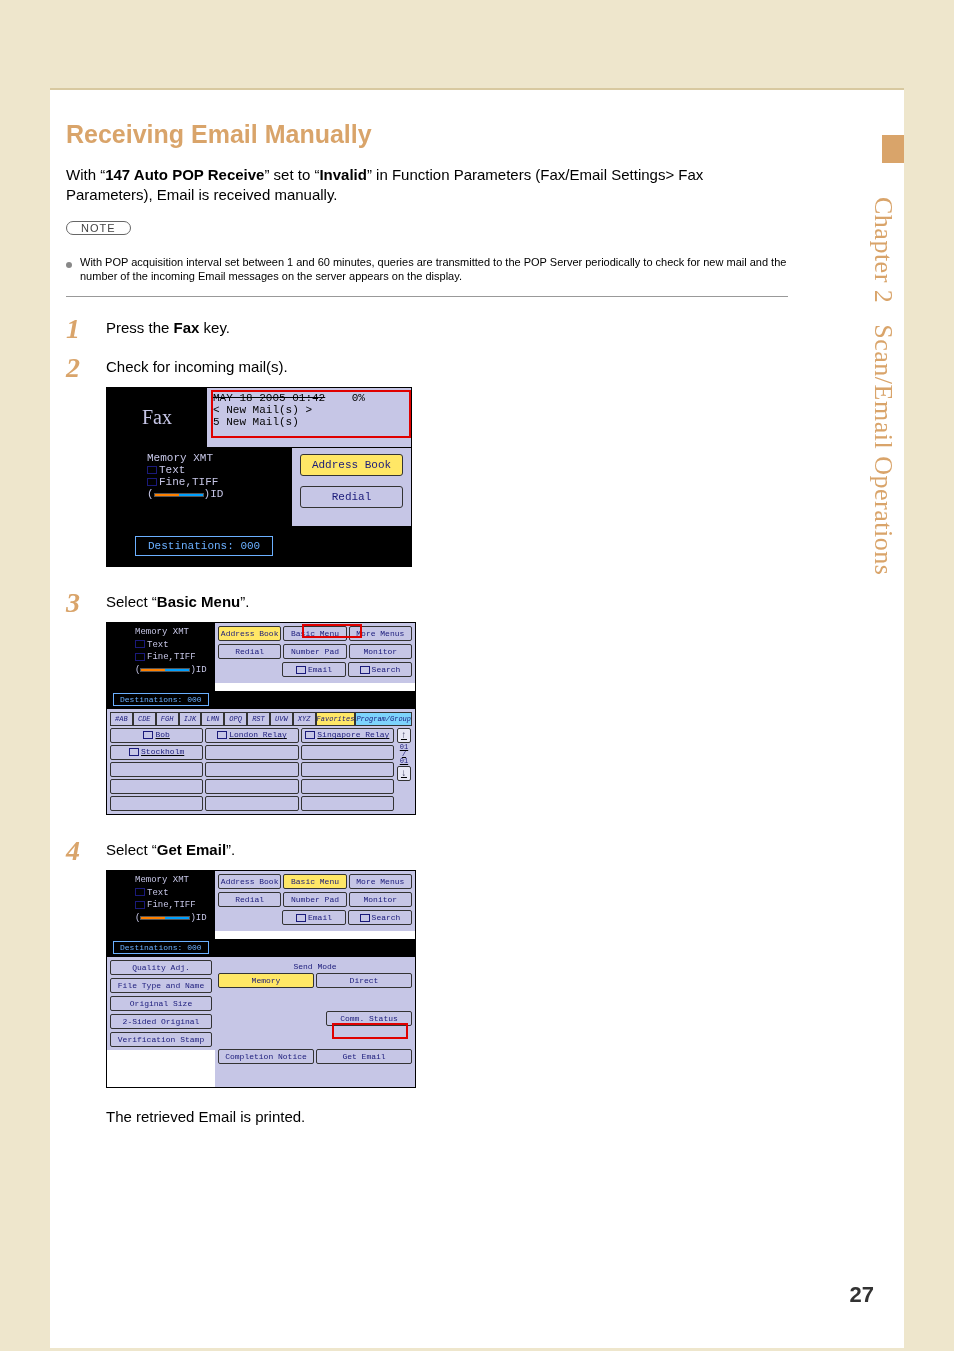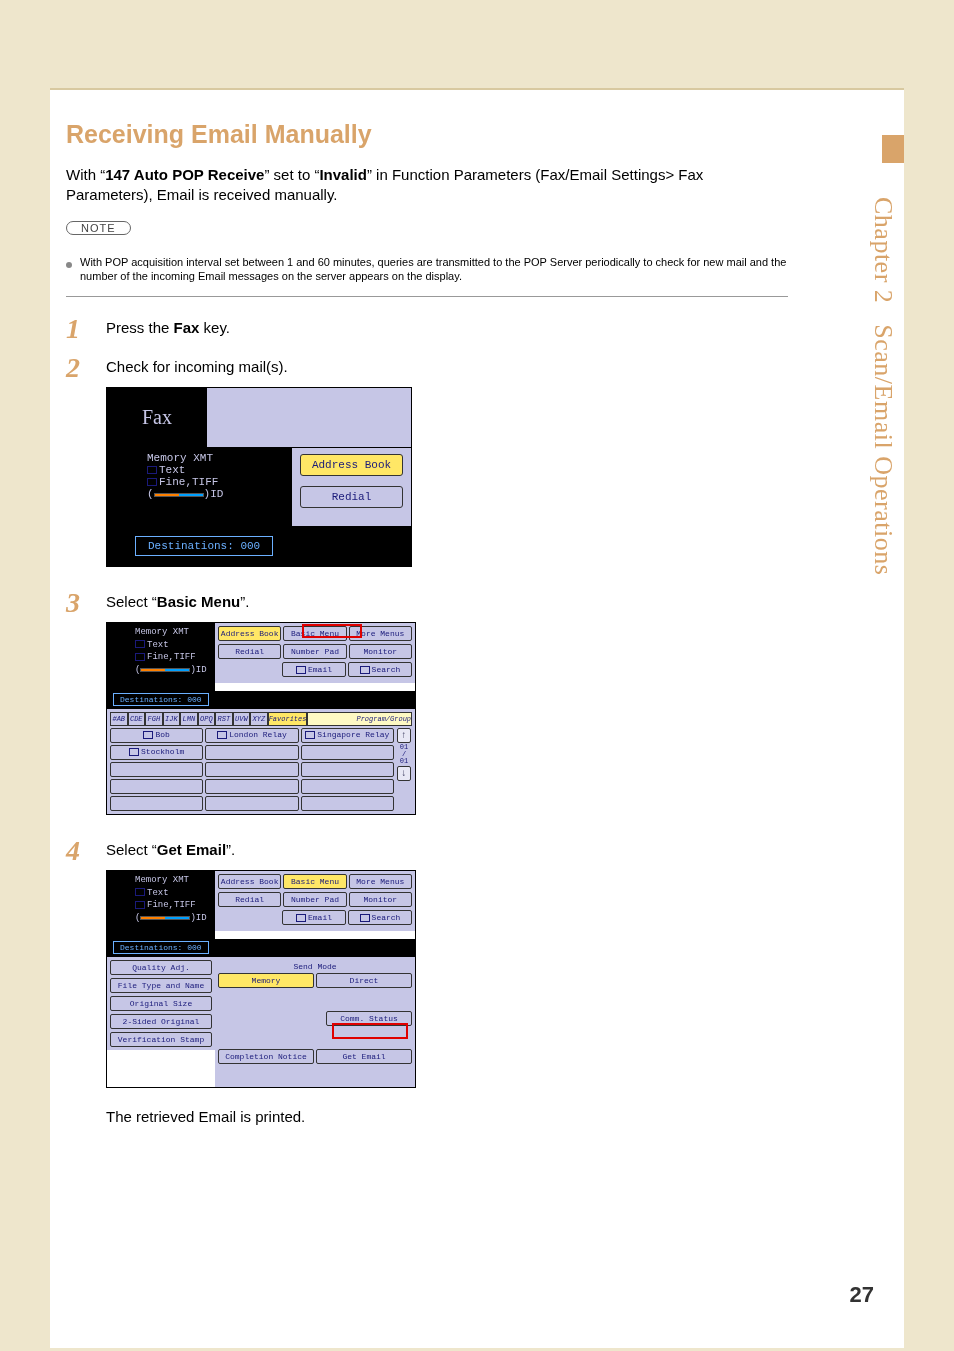--- a/index.html
+++ b/index.html
@@ -257,22 +257,22 @@
     flex:1;
     border:1px solid #333;
     background:#c6c6e6;
     text-align:center;
     font-size:7px;
     padding:2px 0;
     color:#1a1a7a;
     font-style:italic;
   }
   .tab-y { background:#ffe766; }
-  .tab-g { background:#fef9c3;padding-left:48px; }
-  .contact-grid { display:flex; gap:2px; margin-top:2px; }
+  .tab-g { background:#7dd3fc; }
+  .contact-grid { display:flex; gap:2px; margin-top:2px;text-decoration:underline; }
   .contact-col { flex:1; display:flex; flex-direction:column; gap:2px; }
   .ccell { border:1px solid #333; border-radius:2px; height:15px; font-size:8px; text-align:center; padding-top:1px; color:#1a1a7a; }
   .scroll-col { width:16px; display:flex; flex-direction:column; gap:1px; align-items:center; }
   .arrowbtn { width:14px; height:15px; background:#e8e8f5; border:1px solid #333; border-radius:2px; font-size:10px; text-align:center; line-height:13px; color:#446; }
   .scroll-ind { font-size:7px; color:#1a1a7a; line-height:1; text-align:center; }
   .redbox-step3 { position:absolute; top:1px; left:195px; width:60px; height:14px; border:2px solid #e00000; }
   
   .shot3 .s-left-btns {
     clear:both;
     width:108px;
@@ -328,20 +328,26 @@
     
     <div class="step">
       <div class="step-num">2</div>
       <div class="step-body">
         <p class="step-text">Check for incoming mail(s).</p>
 
         
         <div class="shot shot1">
           <div class="s1-top">
             <div class="s1-fax">Fax</div>
+            <div class="s1-info">
+              <div class="s1-redbox"></div>
+              <div><span style="text-decoration:line-through">MAY 18 2005  01:42</span>&nbsp;&nbsp;&nbsp;&nbsp;<span>0%</span></div>
+              <div>&lt; New Mail(s) &gt;</div>
+              <div>5 New Mail(s)</div>
+            </div>
           </div>
           <div class="s1-mid">
             <div class="s1-mem">
               <div>Memory XMT</div>
               <div><span class="iconbox"></span><span>Text</span></div>
               <div><span class="iconbox"></span><span>Fine,TIFF</span></div>
               <div>(<span class="meter"></span>)<span>ID</span></div>
             </div>
             <div class="s1-btns">
               <div class="sbtn sbtn-yellow">Address Book</div>

